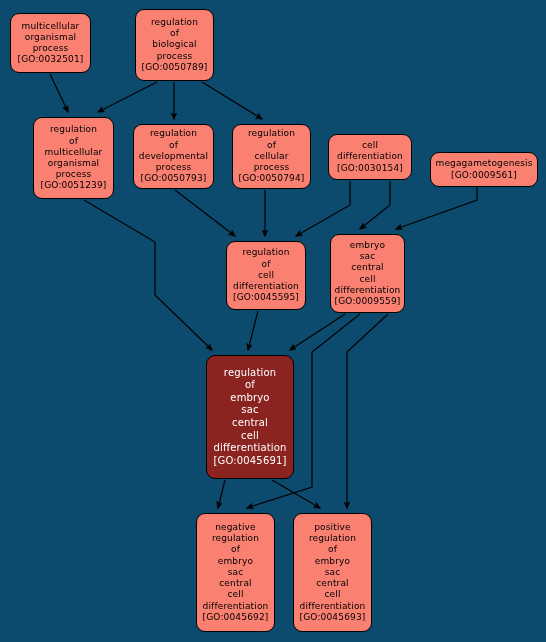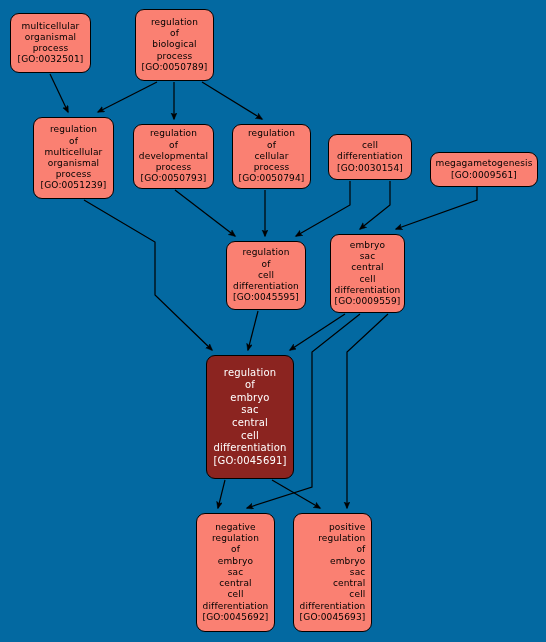--- a/index.html
+++ b/index.html
@@ -7,21 +7,21 @@
     padding: 0;
     background: #ffffff;
   }
   body {
     font-family: "DejaVu Sans", sans-serif;
   }
   #graph {
     position: relative;
     width: 546px;
     height: 642px;
-    background: #0369a1;
+    background: #0c4a6e;
     overflow: hidden;
   }
   #edge-layer {
     position: absolute;
     left: 0;
     top: 0;
     width: 546px;
     height: 642px;
     pointer-events: none;
   }
@@ -159,21 +159,21 @@
         <span class="label">negative
 regulation
 of
 embryo
 sac
 central
 cell
 differentiation
 [GO:0045692]</span>
       </div>
-      <div class="go-node fill-pink" title="positive regulation of embryo sac central cell differentiation [GO:0045693]" style="left: 293px; top: 513px; width: 79px; height: 119px; text-align: right;">
+      <div class="go-node fill-pink" title="positive regulation of embryo sac central cell differentiation [GO:0045693]" style="left: 293px; top: 513px; width: 79px; height: 119px;">
         <span class="label">positive
 regulation
 of
 embryo
 sac
 central
 cell
 differentiation
 [GO:0045693]</span>
       </div>

